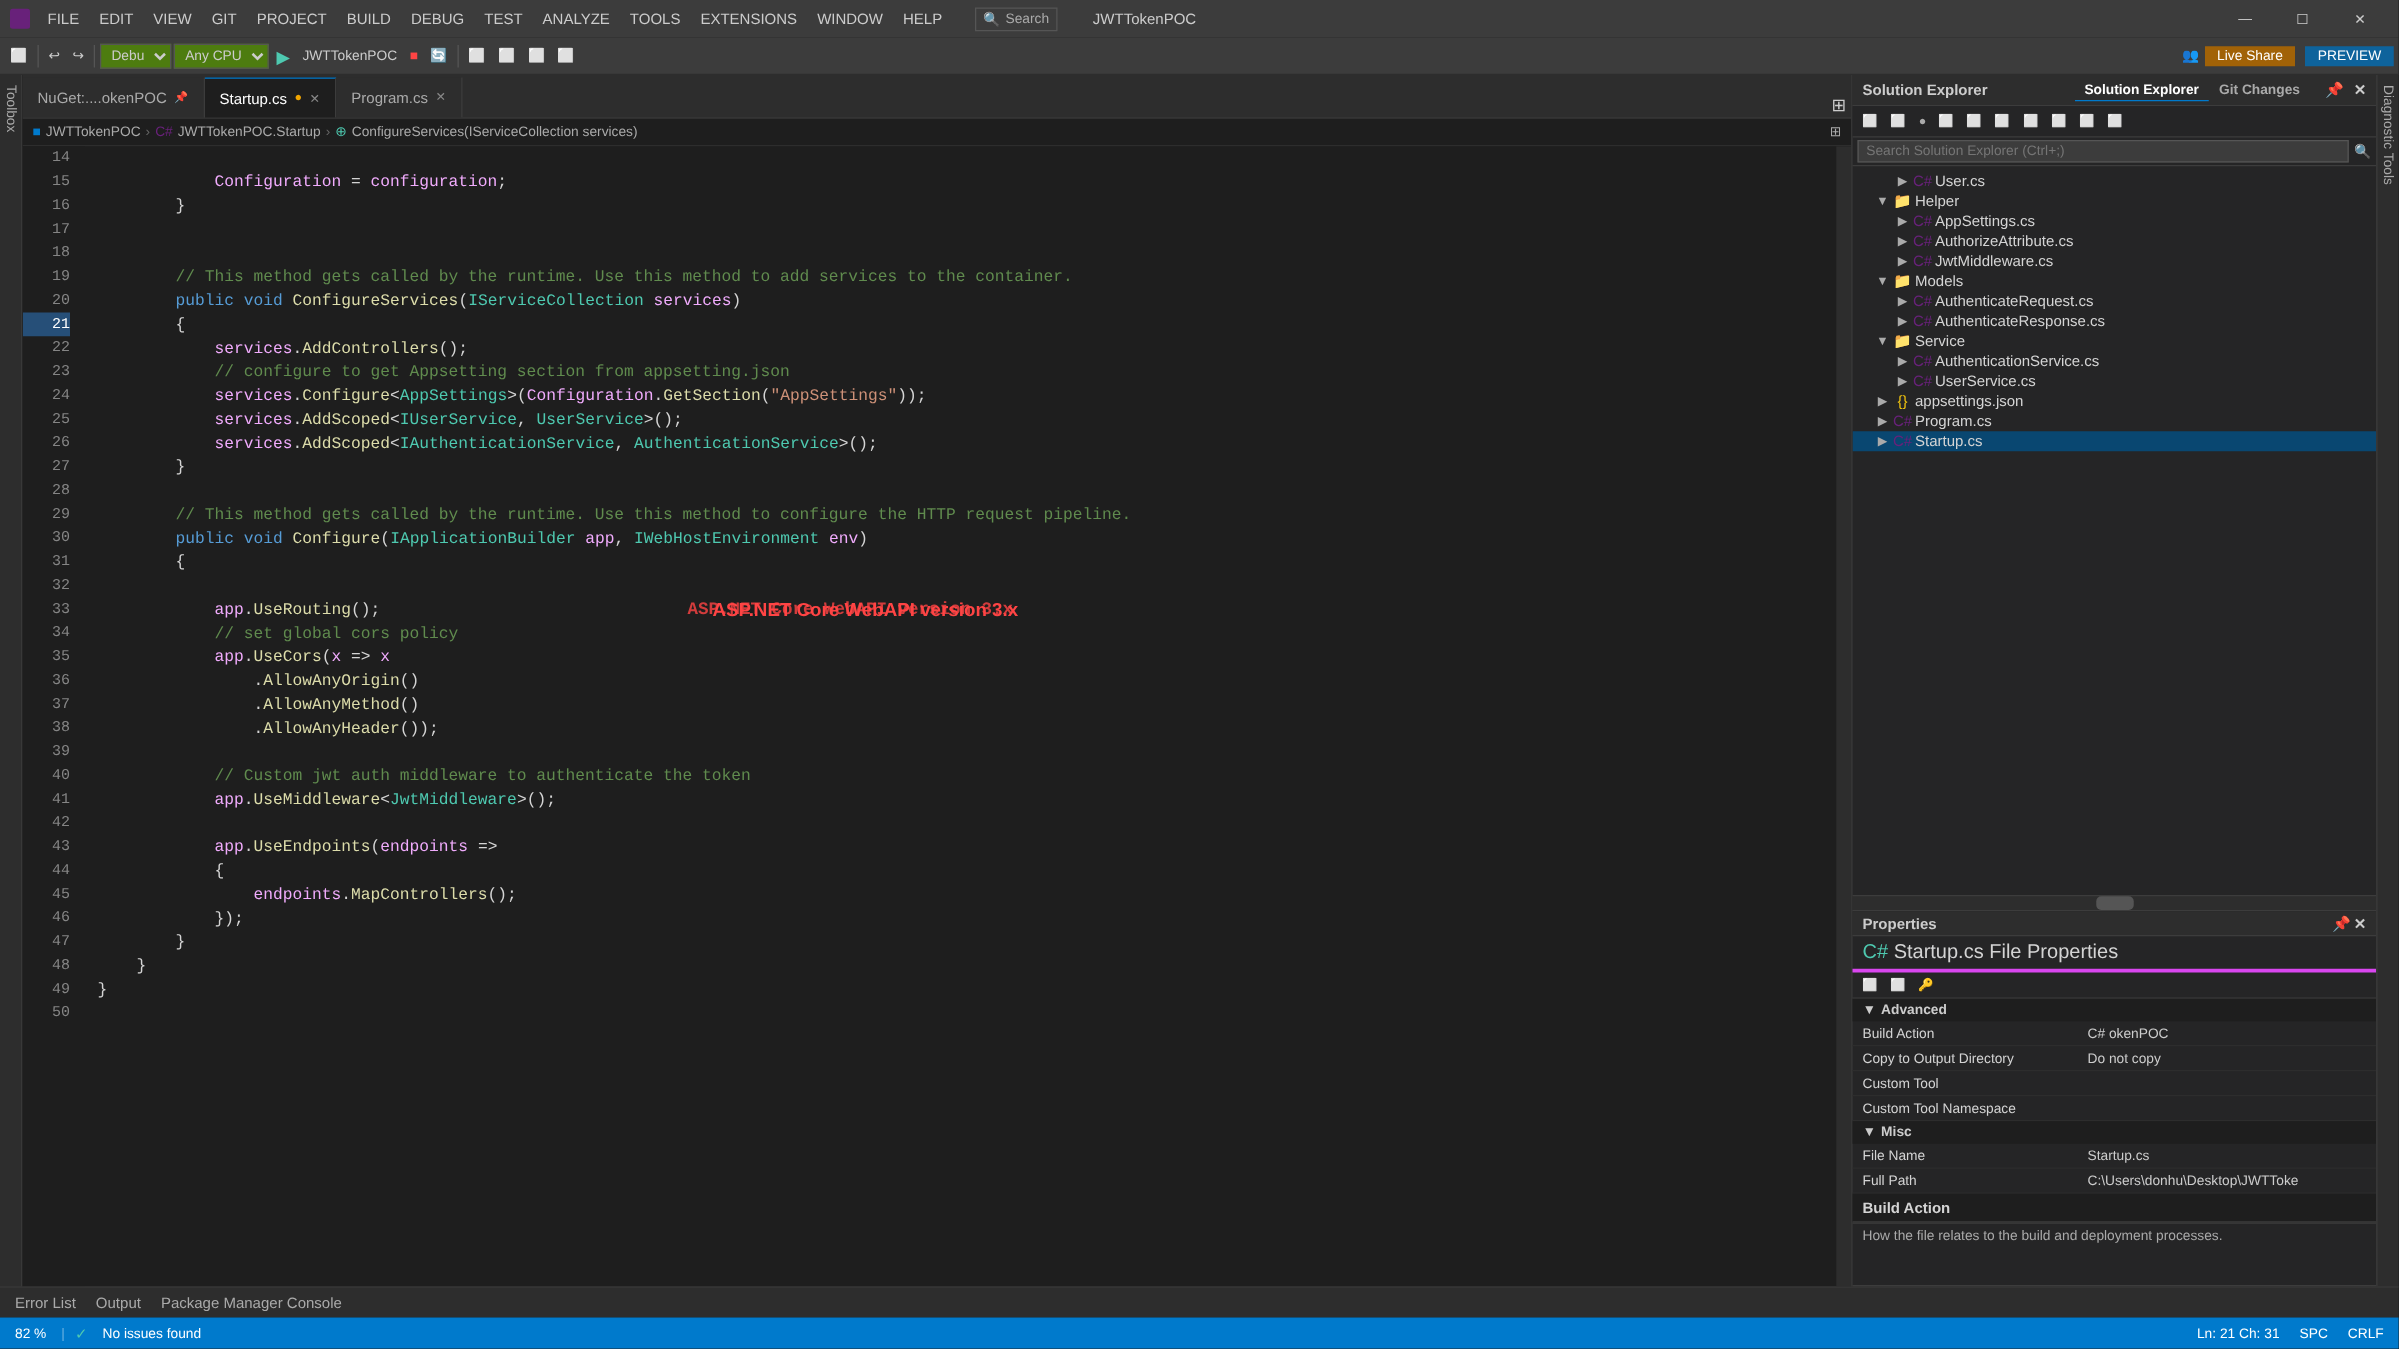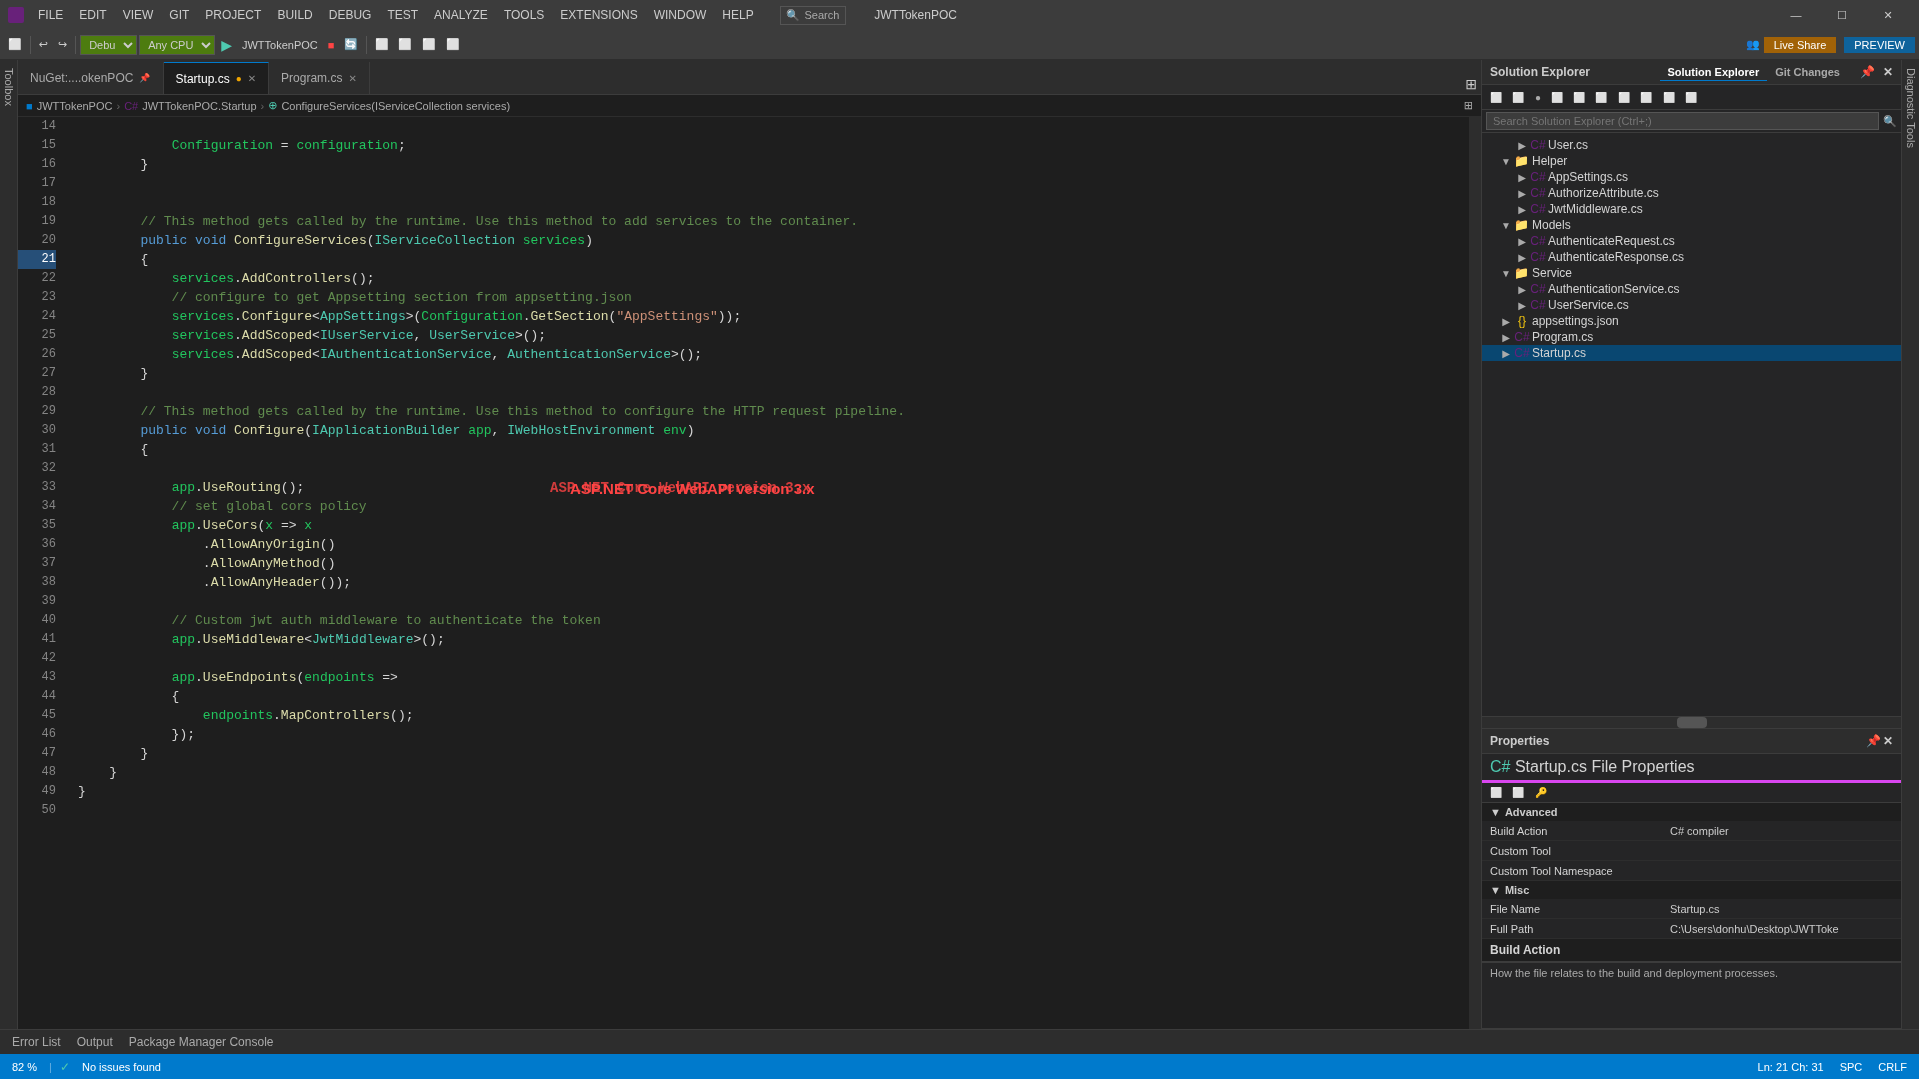--- a/index.html
+++ b/index.html
@@ -143,21 +143,21 @@
       width: 12px;
       background: #2d2d2d;
     }
 
     
     .c-comment { color: #608b4e; }
     .c-keyword { color: #569cd6; }
     .c-type { color: #4ec9b0; }
     .c-string { color: #ce9178; }
     .c-method { color: #dcdcaa; }
-    .c-param { color: #22c55e; margin-top: 20px; }
+    .c-param { color: #f0abfc; margin-top: 20px; }
 
     
     #right-panel {
       width: 420px;
       background: #252526;
       display: flex;
       flex-direction: column;
       border-left: 1px solid #3c3c3c;
     }
 
@@ -583,21 +583,25 @@
         <span class="prop-toolbar-btn">⬜</span>
         <span class="prop-toolbar-btn">⬜</span>
         <span class="prop-toolbar-btn">🔑</span>
       </div>
       <div class="prop-section">
         <span>▼</span>
         <span>Advanced</span>
       </div>
       <div class="prop-row">
         <span class="prop-label">Build Action</span>
-        <span class="prop-value">C# compiler</span>
+        <span class="prop-value">C# okenPOC</span>
+      </div>
+      <div class="prop-row">
+        <span class="prop-label">Copy to Output Directory</span>
+        <span class="prop-value">Do not copy</span>
       </div>
       <div class="prop-row">
         <span class="prop-label">Custom Tool</span>
         <span class="prop-value"></span>
       </div>
       <div class="prop-row">
         <span class="prop-label">Custom Tool Namespace</span>
         <span class="prop-value"></span>
       </div>
       <div class="prop-section">

